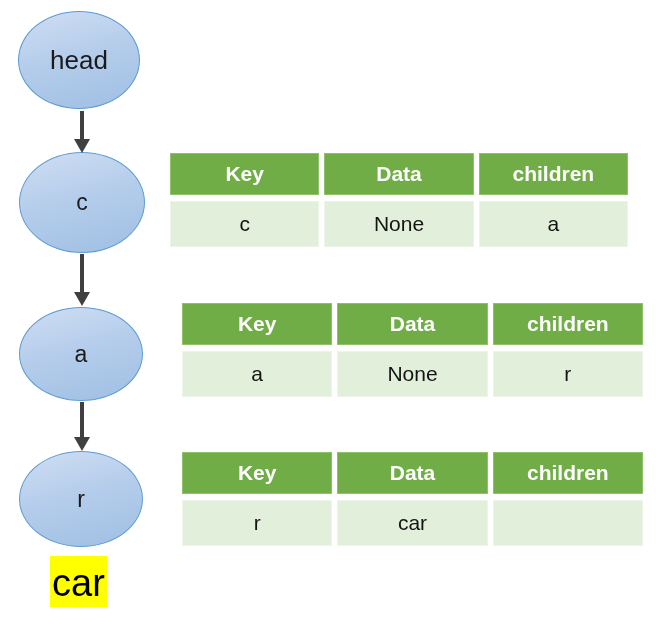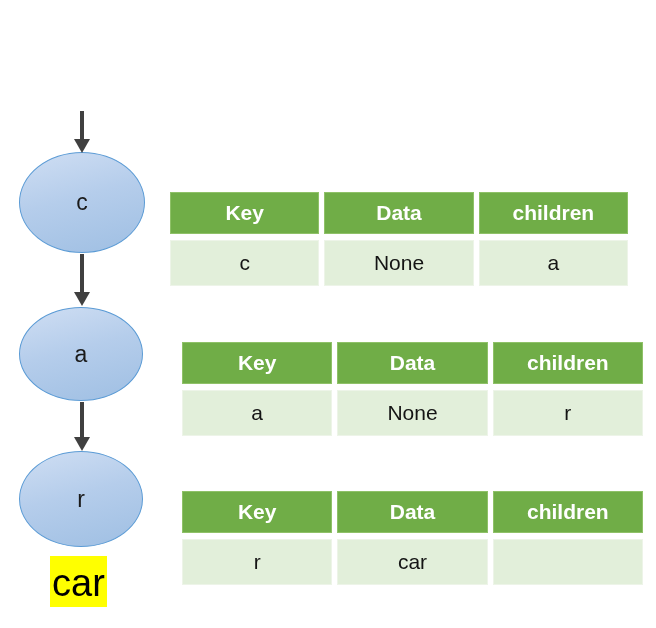--- a/index.html
+++ b/index.html
@@ -55,21 +55,20 @@
   .a2 .arrow-tip   { left: 74px; top: 292px; }
   .a3 .arrow-shaft { left: 80px; top: 402px; height: 36px; }
   .a3 .arrow-tip   { left: 74px; top: 437px; }
   
   .ktable {
     position: absolute;
     display: grid;
     grid-template-columns: repeat(3, 1fr);
     column-gap: 5px;
     row-gap: 6px;
-    margin-top: 39px;
   }
   .t1 { left: 170px; top: 153px; width: 458px; }
   .t2 { left: 182px; top: 303px; width: 461px; }
   .t3 { left: 182px; top: 452px; width: 461px; }
   .hc {
     height: 42px;
     background: var(--header-bg);
     border: 1px solid #8fc168;
     color: #ffffff;
     font-weight: 700;
@@ -101,20 +100,23 @@
     padding: 0 2px;
     display: inline-block;
     white-space: nowrap;
   }
 </style>
 </head>
 <body>
 
 <div class="canvas">
 
+  <div class="node node-head">
+    <span>head</span>
+  </div>
   <div class="node node-c">
     <span>c</span>
   </div>
   <div class="node node-a">
     <span>a</span>
   </div>
   <div class="node node-r">
     <span>r</span>
   </div>
 

